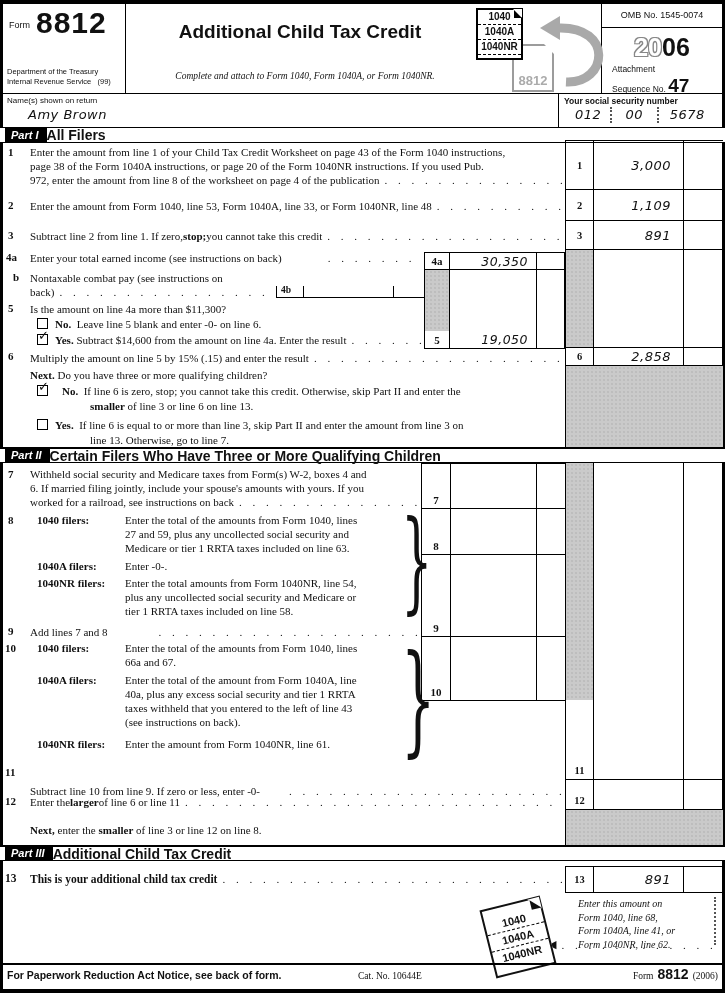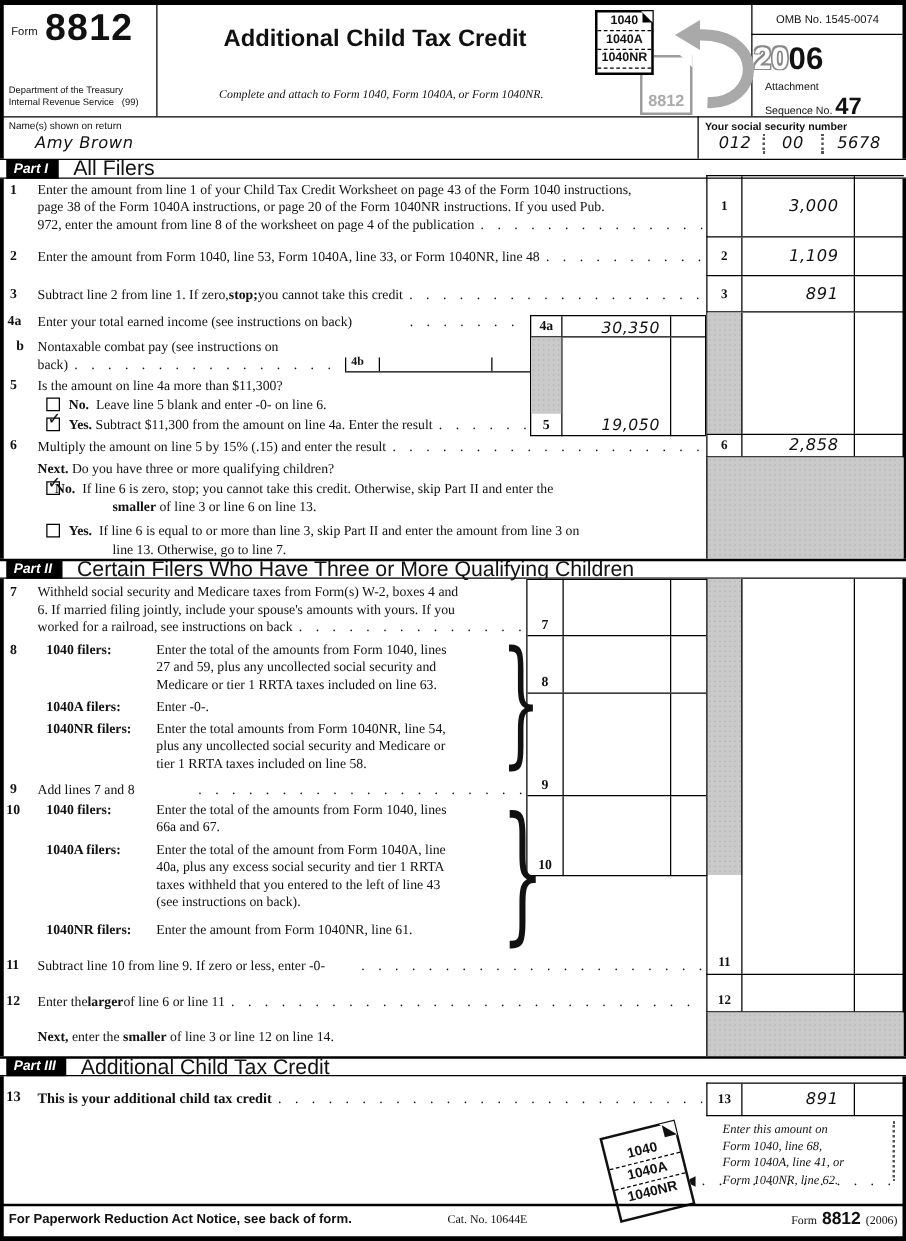--- a/index.html
+++ b/index.html
@@ -29,21 +29,21 @@
   .vrow .n.bottom { align-items:flex-end; padding-bottom:3px; }
   .vrow .amt { width:90px; border-right:1px solid #000; display:flex; align-items:center; justify-content:flex-end; padding-right:12px; }
   .vrow .c { flex:1; }
   .bb { border-bottom:1px solid #000; }
   .bt { border-top:1px solid #000; }
   
   .partbar { position:absolute; left:0; width:725px; height:16px; background:#fff;
              border-bottom:1px solid #000; display:flex; align-items:center; }
   .chip { background:#000; color:#fff; font-family:"Liberation Sans", sans-serif; font-weight:bold; font-style:italic;
           font-size:11px; padding:1px 8px 2px 6px; margin-left:5px; }
-  .partbar .ttl { font-family:"Liberation Sans", sans-serif; font-weight:normal; font-size:17px; margin-left:12px; }
+  .partbar .ttl { font-family:"Liberation Sans", sans-serif; font-weight:bold; font-size:14px; margin-left:0; }
   
   .cb { position:absolute; width:11px; height:11px; border:1.3px solid #000; background:#fff; }
   .cb.checked::after { content:"\2713"; position:absolute; left:0px; top:-7px; font-size:13px; font-family:"DejaVu Sans", sans-serif; }
   
   .doc { border:2.5px solid #000; background:#fff; }
   .docrow { font-family:"Liberation Sans", sans-serif; font-weight:bold; font-size:10px; text-align:center;
             border-bottom:1px dashed #000; line-height:14px; }
   .docrow:last-child { border-bottom:none; }
   .brace { position:absolute; font-family:"DejaVu Serif", serif; line-height:1; transform:scaleX(0.45); transform-origin:left top; }
   .year-outline { color:#fff; text-shadow:-1.2px -1.2px 0 #888, 1.2px -1.2px 0 #888, -1.2px 1.2px 0 #888, 1.2px 1.2px 0 #888; }
@@ -80,21 +80,21 @@
     <div class="docrow">1040</div>
     <div class="docrow">1040A</div>
     <div class="docrow">1040NR</div>
     <div class="abs" style="right:-1px;top:-1px;border-top:9px solid #fff;border-left:9px solid transparent;"></div>
     <div class="abs" style="right:-1px;top:0;border-bottom:8px solid #000;border-right:8px solid transparent;"></div>
   </div>
 
   <div class="abs vline" style="left:601px;top:4px;height:89px;border-left-width:1.5px;"></div>
   <div class="abs sans" style="left:603px;top:10px;width:118px;text-align:center;font-size:9px;">OMB No. 1545-0074</div>
   <div class="abs hline" style="left:601px;top:27px;width:121px;"></div>
-  <div class="abs sans b" style="left:603px;top:33px;width:118px;text-align:left;font-size:25px;">
+  <div class="abs sans b" style="left:603px;top:33px;width:118px;text-align:center;font-size:25px;">
     <span class="year-outline">20</span><span>06</span>
   </div>
   <div class="abs sans" style="left:612px;top:64px;font-size:8.5px;">Attachment</div>
   <div class="abs sans" style="left:612px;top:75px;font-size:8.5px;">
     <span>Sequence No.</span>
     <span class="b" style="font-size:19px;">47</span>
   </div>
 
   <div class="abs hline" style="left:0;top:93px;width:725px;border-top-width:1.5px;"></div>
   <div class="abs sans" style="left:7px;top:96px;font-size:8px;">Name(s) shown on return</div>
@@ -194,33 +194,33 @@
   <div class="abs num" style="left:8px;top:302px;">5</div>
   <div class="abs txt" style="left:30px;top:302px;">Is the amount on line 4a more than $11,300?</div>
   <div class="cb" style="left:37px;top:318px;"></div>
   <div class="abs txt" style="left:55px;top:317px;">
     <span class="b">No.</span>&nbsp;
     <span>Leave line 5 blank and enter -0- on line 6.</span>
   </div>
   <div class="cb checked" style="left:37px;top:334px;"></div>
   <div class="abs txt leader" style="left:55px;top:333px;width:367px;">
     <span class="b">Yes.</span>&nbsp;
-    <span>Subtract $11,300 from the amount on line 4a. Enter the result</span><span class="dots"></span>
+    <span>Subtract $14,600 from the amount on line 4a. Enter the result</span><span class="dots"></span>
   </div>
 
   <div class="abs num" style="left:8px;top:350px;">6</div>
   <div class="abs txt leader" style="left:30px;top:351px;width:532px;">
     <span>Multiply the amount on line 5 by 15% (.15) and enter the result</span>
       <span class="dots"></span>
   </div>
   <div class="abs txt" style="left:30px;top:368px;">
     <span class="b">Next.</span><span> Do you have three or more qualifying children?</span>
   </div>
   <div class="cb checked" style="left:37px;top:385px;"></div>
-  <div class="abs txt" style="left:44px;top:384px;text-align:center;">
+  <div class="abs txt" style="left:62px;top:384px;text-align:center;">
     <span class="b">No.</span>&nbsp;
     <span>If line 6 is zero, stop; you cannot take this credit. Otherwise, skip Part II and enter the</span>
   </div>
   <div class="abs txt" style="left:90px;top:399px;">
     <span class="b">smaller</span><span> of line 3 or line 6 on line 13.</span>
   </div>
   <div class="cb" style="left:37px;top:419px;"></div>
   <div class="abs txt" style="left:55px;top:418px;">
     <span class="b">Yes.</span>&nbsp;
     <span>If line 6 is equal to or more than line 3, skip Part II and enter the amount from line 3 on</span>
@@ -326,34 +326,34 @@
   <div class="abs txt b" style="left:37px;top:673px;">1040A filers:</div>
   <div class="abs txt" style="left:125px;top:673px;">Enter the total of the amount from Form 1040A, line</div>
   <div class="abs txt" style="left:125px;top:687px;">40a, plus any excess social security and tier 1 RRTA</div>
   <div class="abs txt" style="left:125px;top:701px;">taxes withheld that you entered to the left of line 43</div>
   <div class="abs txt" style="left:125px;top:715px;">(see instructions on back).</div>
   <div class="abs txt b" style="left:37px;top:737px;">1040NR filers:</div>
   <div class="abs txt" style="left:125px;top:737px;">Enter the amount from Form 1040NR, line 61.</div>
   <div class="brace" style="left:401px;top:639px;font-size:120px;">}</div>
 
   <div class="abs num" style="left:5px;top:766px;">11</div>
-  <div class="abs txt leader" style="left:30px;top:766px;width:532px;gap:24px;">
+  <div class="abs txt leader" style="left:30px;top:784px;width:532px;gap:24px;">
     <span>Subtract line 10 from line 9. If zero or less, enter -0-</span>
       <span class="dots"></span>
   </div>
 
   <div class="abs num" style="left:5px;top:795px;">12</div>
   <div class="abs txt leader" style="left:30px;top:795px;width:532px;">
     <span>Enter the </span>
       <span class="b">larger</span>
       <span> of line 6 or line 11</span>
       <span class="dots"></span>
   </div>
   <div class="abs txt" style="left:30px;top:823px;">
-    <span class="b">Next,</span><span> enter the </span><span class="b">smaller</span><span> of line 3 or line 12 on line 14.</span>
+    <span class="b">Next,</span><span> enter the </span><span class="b">smaller</span><span> of line 3 or line 12 on line 8.</span>
   </div>
 
   <div class="partbar" style="top:845px;border-top:2.5px solid #000;">
     <span class="chip">Part III</span>
     <span class="ttl">Additional Child Tax Credit</span>
   </div>
 
   <div class="vrow bt bb" style="top:866px;height:27px;">
     <div class="n">13</div>
     <div class="amt">

